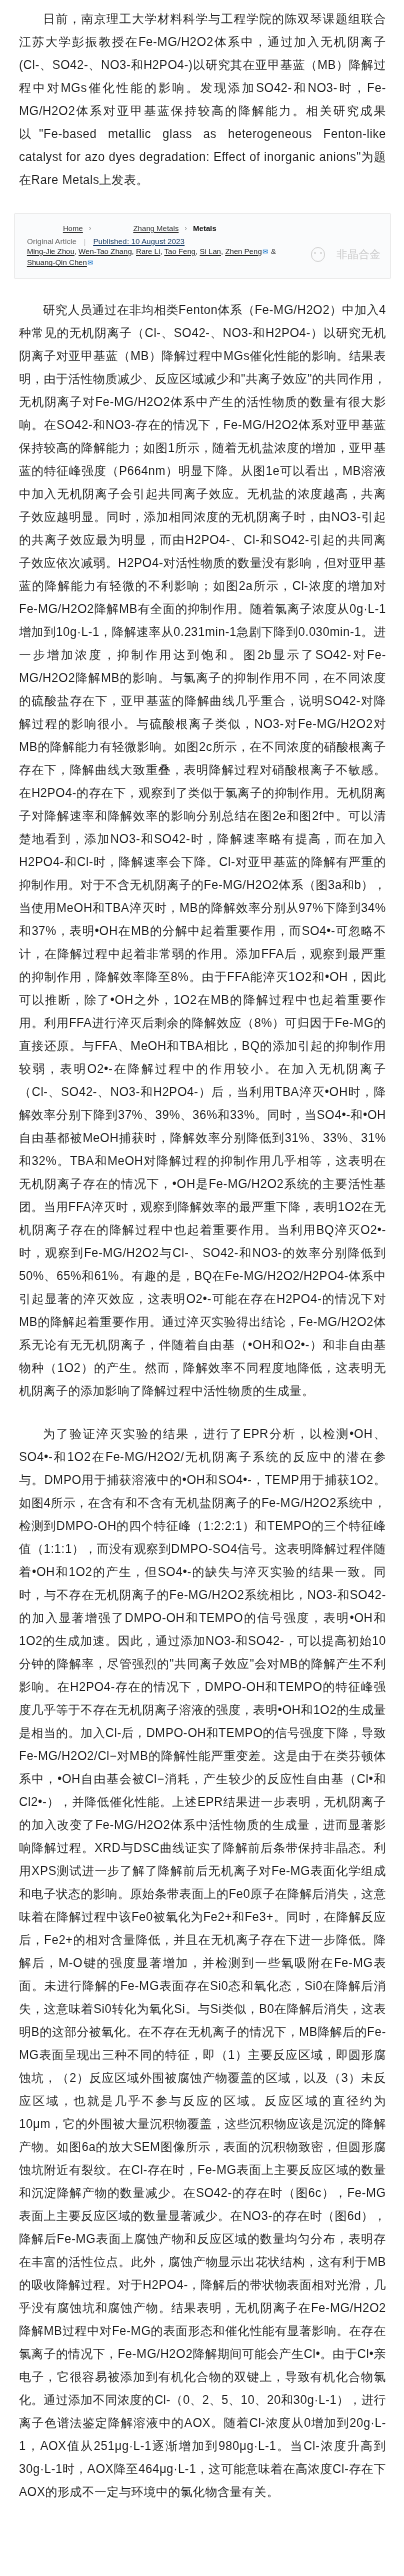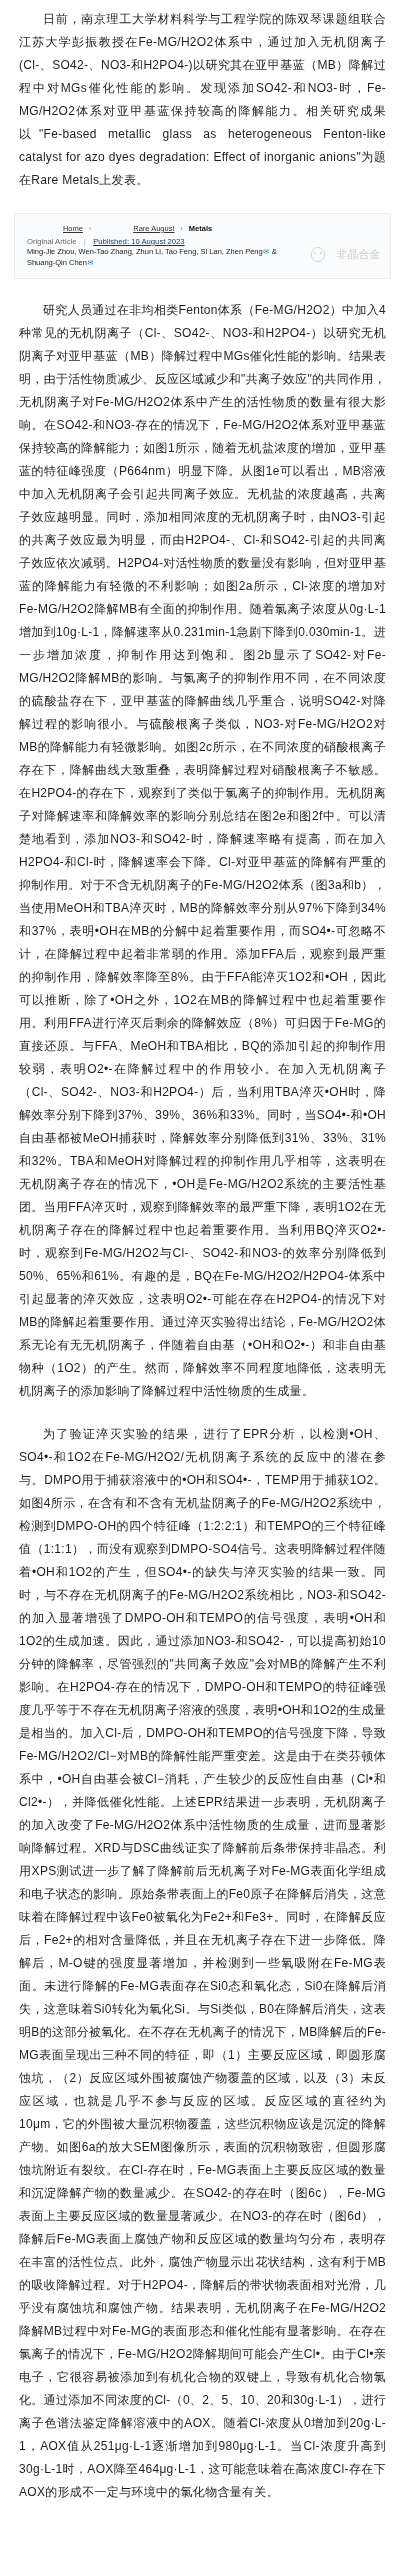--- a/index.html
+++ b/index.html
@@ -13,52 +13,52 @@
   .breadcrumb{font-size:7.5px;color:#333;}
   .bc-link{text-decoration:underline;color:#333;margin-right:4px;cursor:pointer;margin-left:36px;}
   .bc-sep{color:#777;margin-right:4px;font-size:6.3px;}
   .bc-current{color:#111;font-weight:bold;}
   .meta{margin-top:4px;font-size:7.7px;color:#666;}
   .meta-div{margin:0 5.2px;color:#c2c2c2;}
   .pub-link{color:#11365f;text-decoration:underline;cursor:pointer;}
   .card-title{font-family:"Liberation Serif","DejaVu Serif",serif;font-size:14.3px;line-height:18px;
     color:#121212;font-weight:600;margin:5.7px 0 6.9px;max-width:310px;}
   .authors{font-size:7.5px;color:#222;max-width:270px;line-height:11.5px;}
-  .author{cursor:pointer;}
+  .author{text-decoration:underline;cursor:pointer;}
   .mail{color:#1673c9;margin:0 0.6px;font-size:6.9px;cursor:pointer;}
   .card-wm{position:absolute;right:9.2px;bottom:16px;display:flex;align-items:center;gap:11px;color:#cccccc;font-size:11px;}
   .wm-circle{width:12.6px;height:12.6px;border:1.1px solid #d4d4d4;border-radius:50%;position:relative;}
   .wm-circle::before,.wm-circle::after{content:"";position:absolute;top:3.4px;width:2.3px;height:2.3px;border-radius:50%;background:#d4d4d4;}
   .wm-circle::before{left:2.3px;}.wm-circle::after{right:2.3px;}
 </style>
 </head>
 <body>
 
 <div class="page">
 
 
   <p class="para">日前，南京理工大学材料科学与工程学院的陈双琴课题组联合江苏大学彭振教授在Fe-MG/H2O2体系中，通过加入无机阴离子(Cl-、SO42-、NO3-和H2PO4-)以研究其在亚甲基蓝（MB）降解过程中对MGs催化性能的影响。发现添加SO42-和NO3-时，Fe-MG/H2O2体系对亚甲基蓝保持较高的降解能力。相关研究成果以"Fe-based metallic glass as heterogeneous Fenton-like catalyst for azo dyes degradation: Effect of inorganic anions"为题在Rare Metals上发表。</p>
 
   <div class="journal-card">
     <div class="breadcrumb">
       <span class="bc-link">Home</span>
       <span class="bc-sep">›</span>
-      <span class="bc-link">Rare August</span>
+      <span class="bc-link">Zhang Metals</span>
       <span class="bc-sep">›</span>
       <span class="bc-current">Metals</span>
     </div>
     <div class="meta">
       <span>Original Article</span>
       <span class="meta-div">|</span>
       <span class="pub-link">Published: 10 August 2023</span>
     </div>
     <div class="authors">
       <span class="author">Ming-Jie Zhou</span><span>, </span>
       <span class="author">Wen-Tao Zhang</span><span>, </span>
-      <span class="author">Zhun Li</span><span>, </span>
+      <span class="author">Rare Li</span><span>, </span>
       <span class="author">Tao Feng</span><span>, </span>
       <span class="author">Si Lan</span><span>, </span>
       <span class="author">Zhen Peng</span><span class="mail">✉</span><span> &amp; </span>
       <span class="author">Shuang-Qin Chen</span><span class="mail">✉</span>
     </div>
     <div class="card-wm">
       <span class="wm-circle"></span>
       <span>非晶合金</span>
     </div>
   </div>

